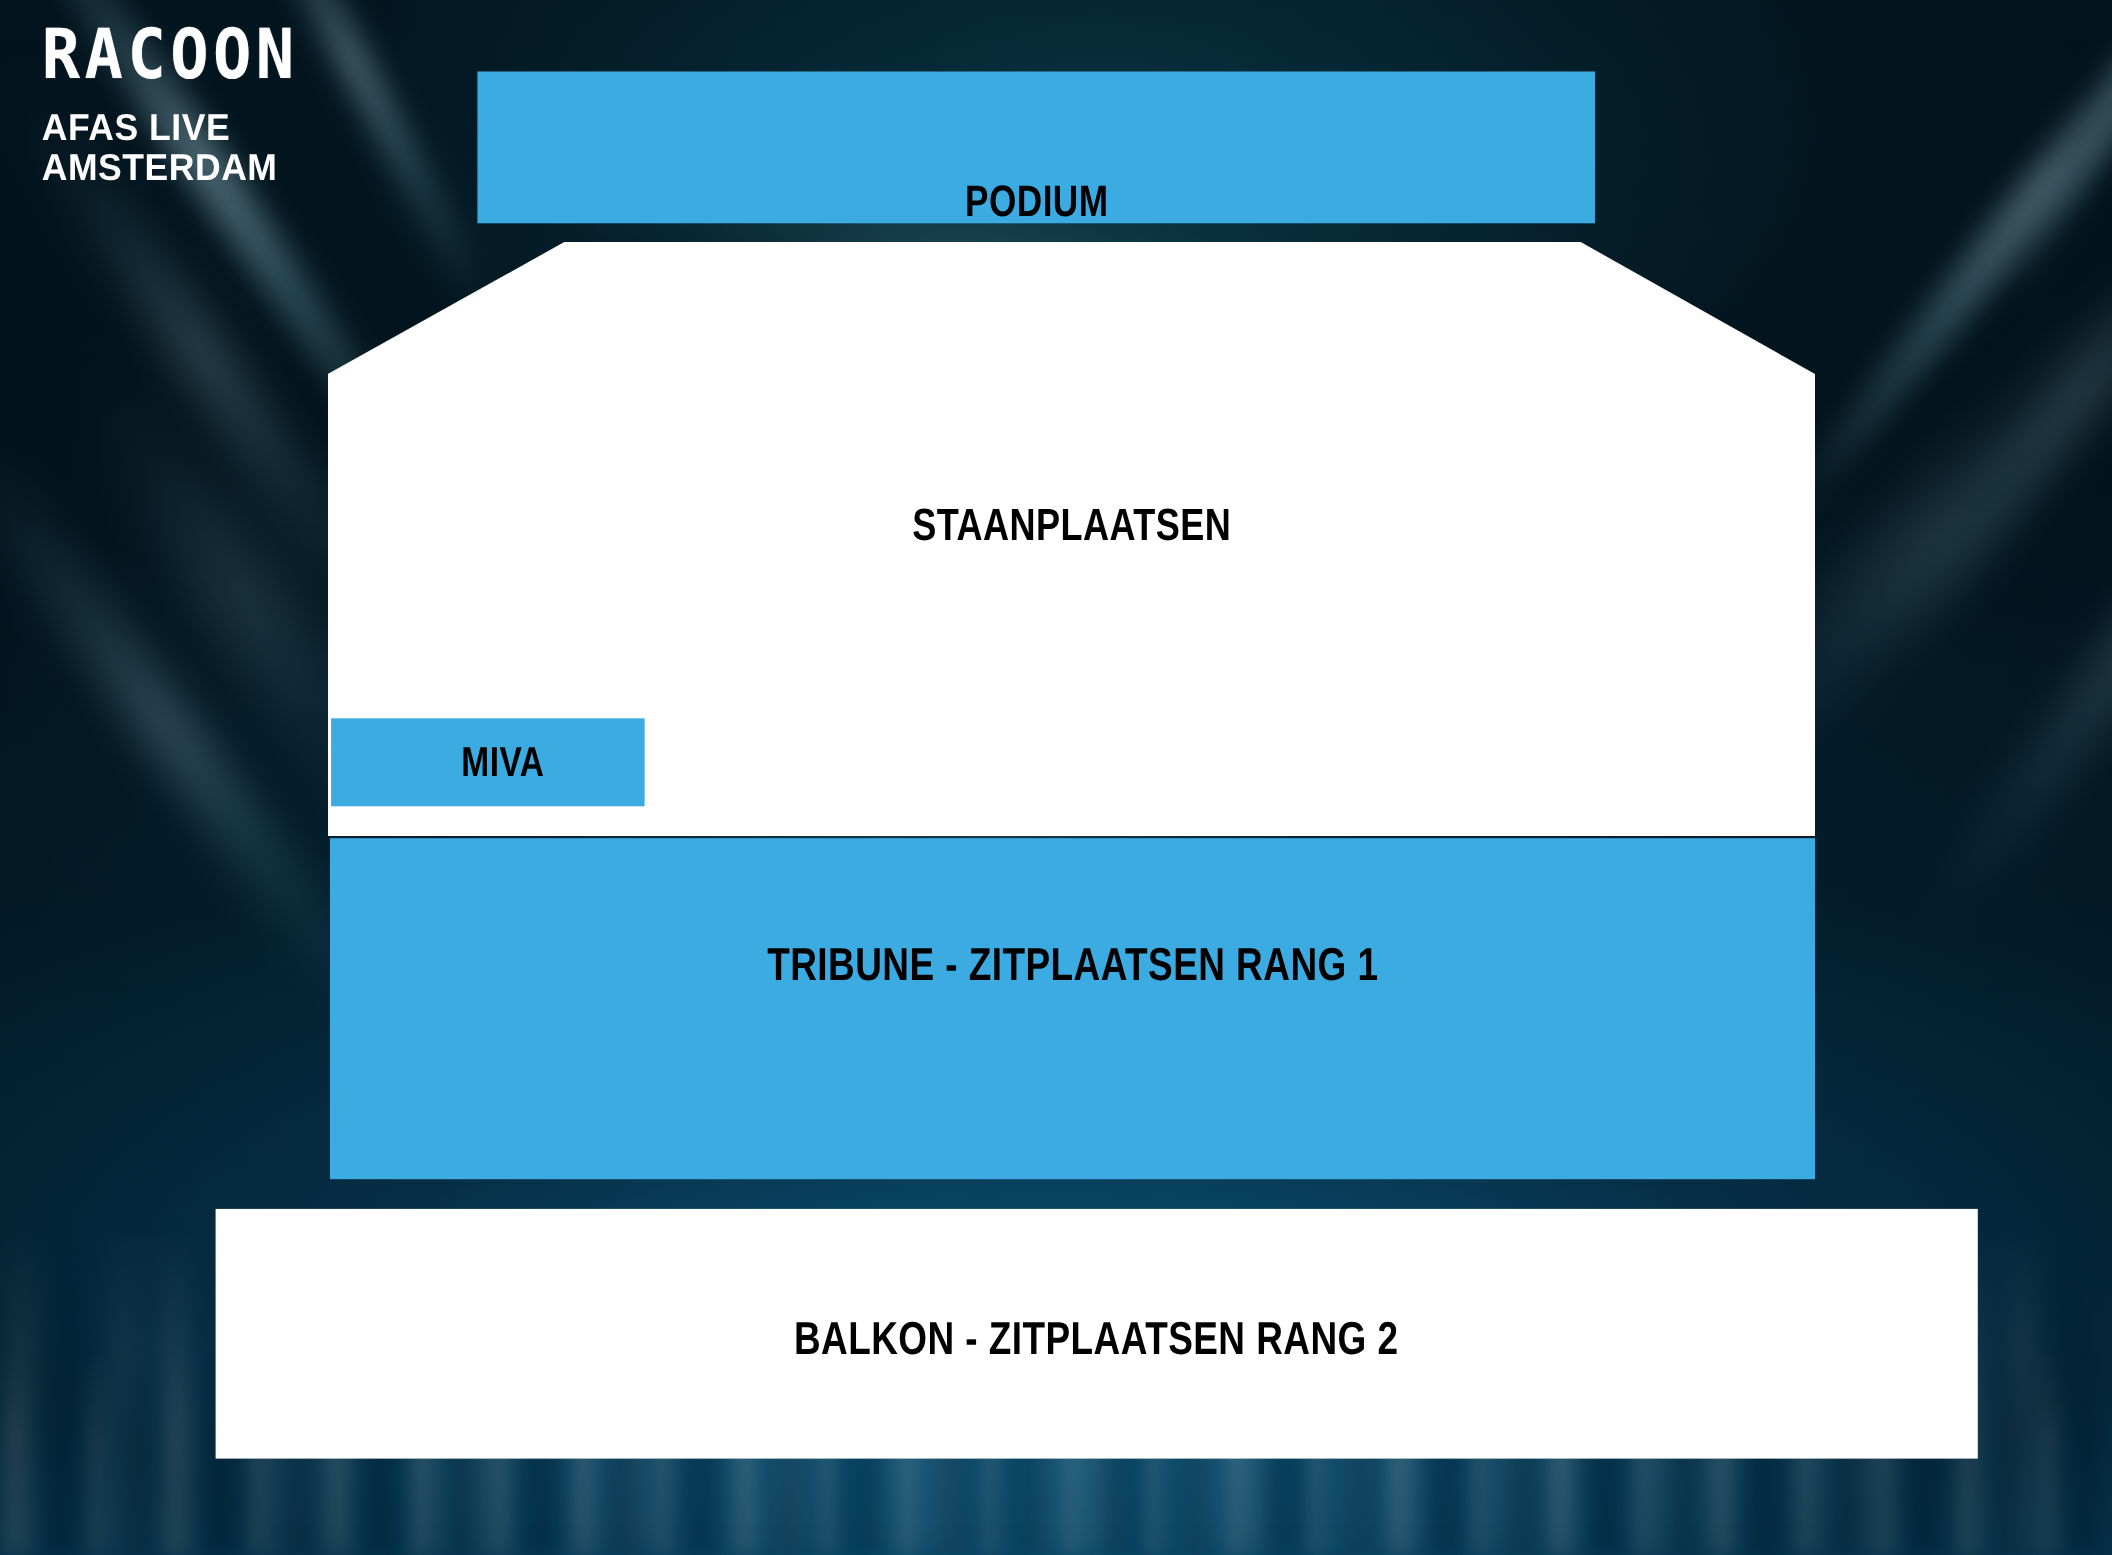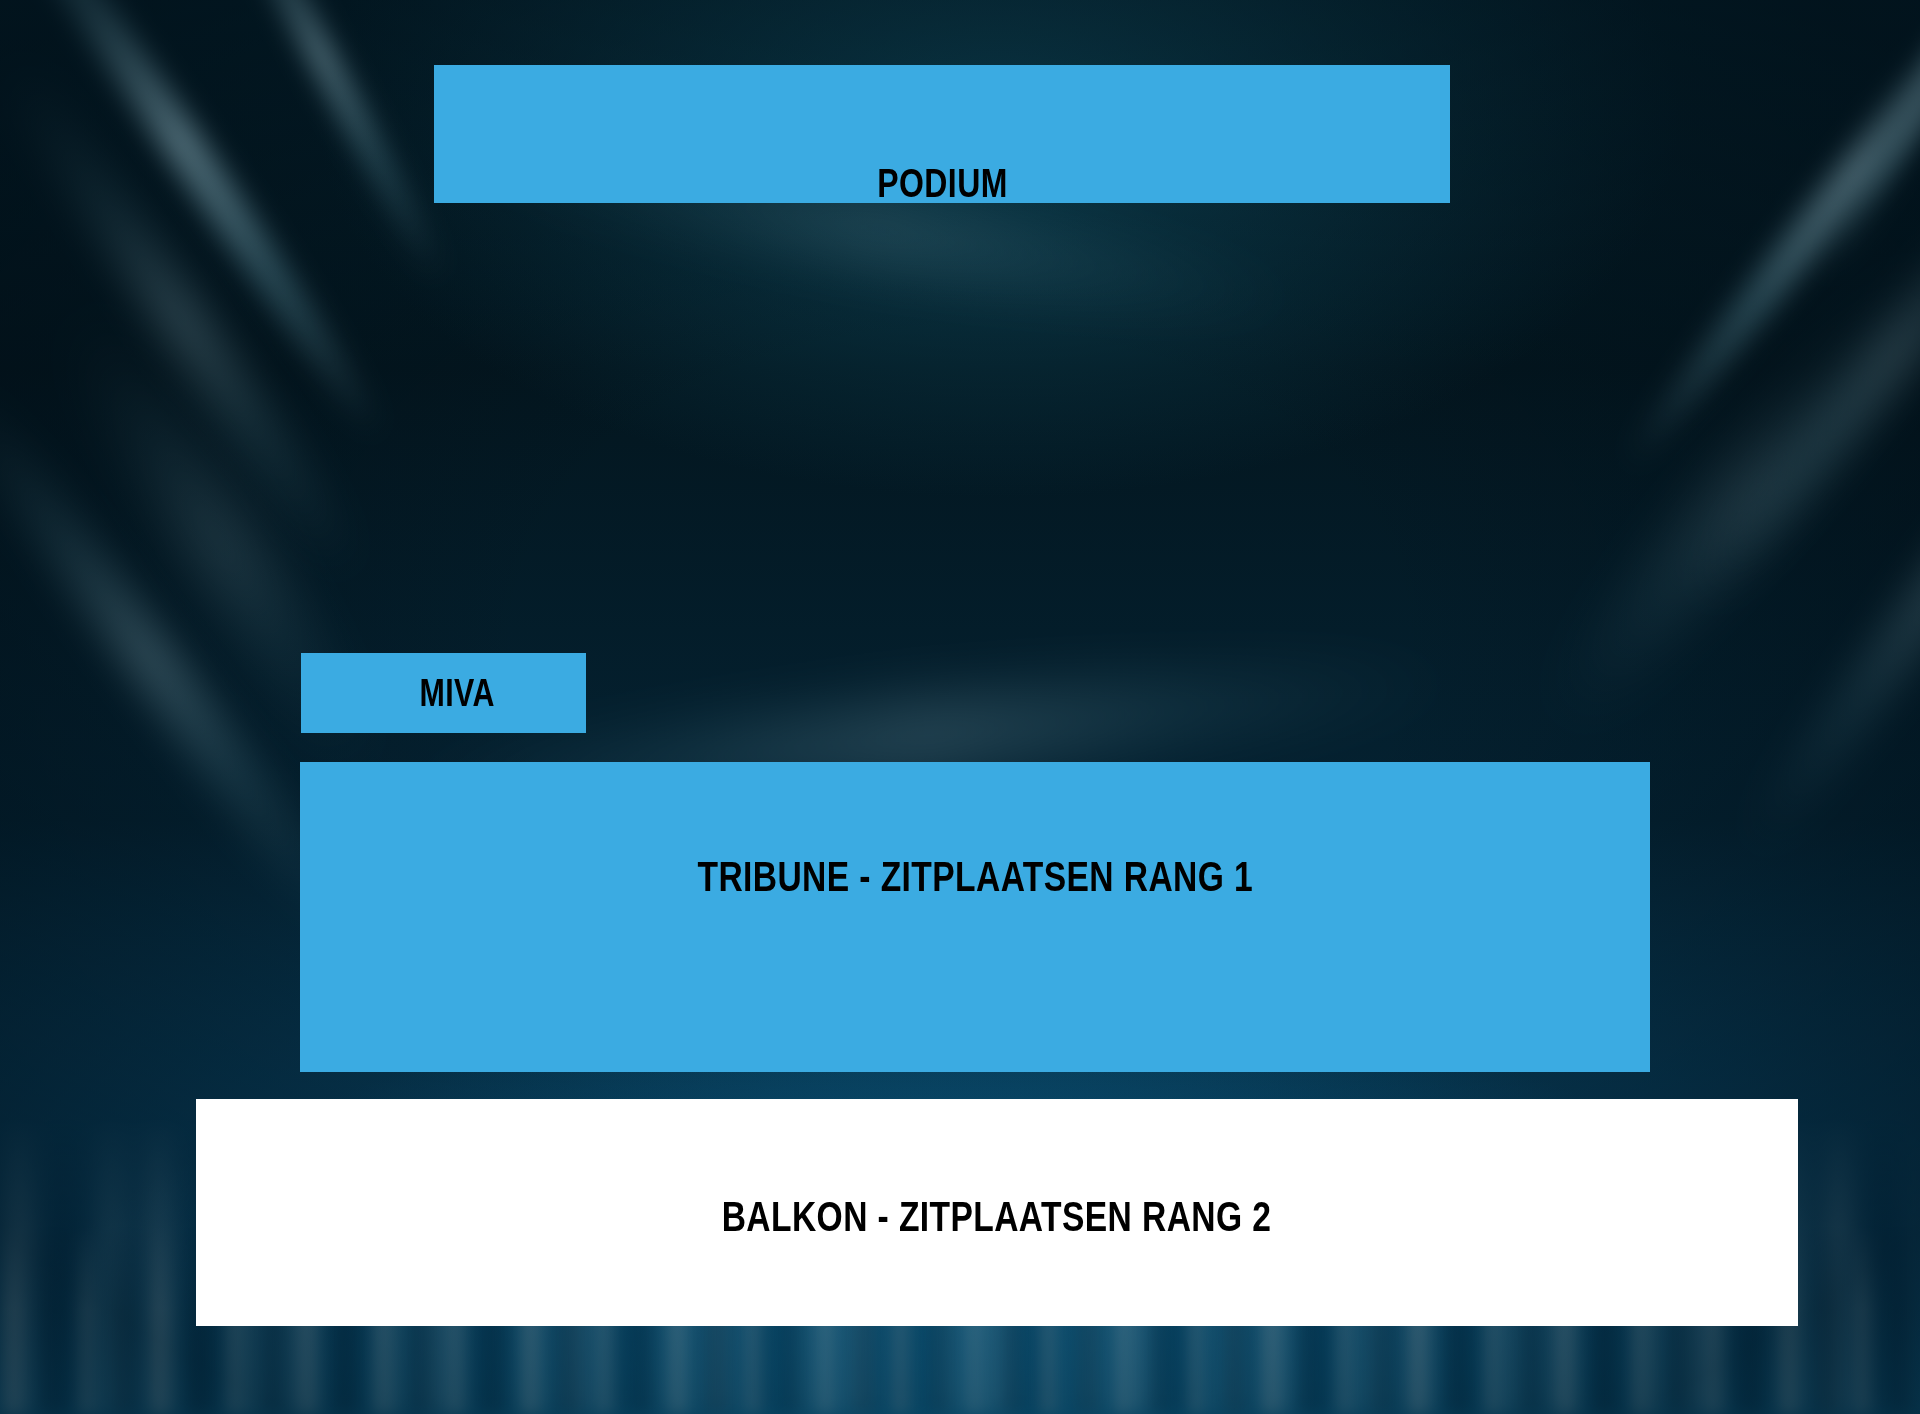--- a/index.html
+++ b/index.html
@@ -197,21 +197,29 @@
   <div class="beam soft" style="left:1600px; top:560px; width:700px; height:32px; transform:rotate(-54deg);"></div>
   <div class="beam" style="left:1700px; top:60px;  width:480px; height:24px; transform:rotate(-60deg);"></div>
 
   <div class="beam faint" style="left:430px;  top:200px; width:900px; height:60px; transform:rotate(10deg); opacity:.22;"></div>
   <div class="beam faint" style="left:380px;  top:700px; width:1100px; height:70px; transform:rotate(-6deg); opacity:.26;"></div>
 
   <div class="streaks"></div>
   <div class="streaks2"></div>
   <div class="bg-vignette"></div>
 
-
+  <div class="logo-wrap">
+    <div class="logo-mark">RACOON</div>
+    <div class="logo-line l1">AFAS LIVE</div>
+    <div class="logo-line">AMSTERDAM</div>
+  </div>
+
+  <div class="block" id="staanplaatsen">
+    <span class="block-label">STAANPLAATSEN</span>
+  </div>
 
   <div class="block" id="podium">
     <span class="block-label">PODIUM</span>
   </div>
 
   <div class="block" id="miva">
     <span class="block-label">MIVA</span>
   </div>
 
   <div class="block" id="tribune">

